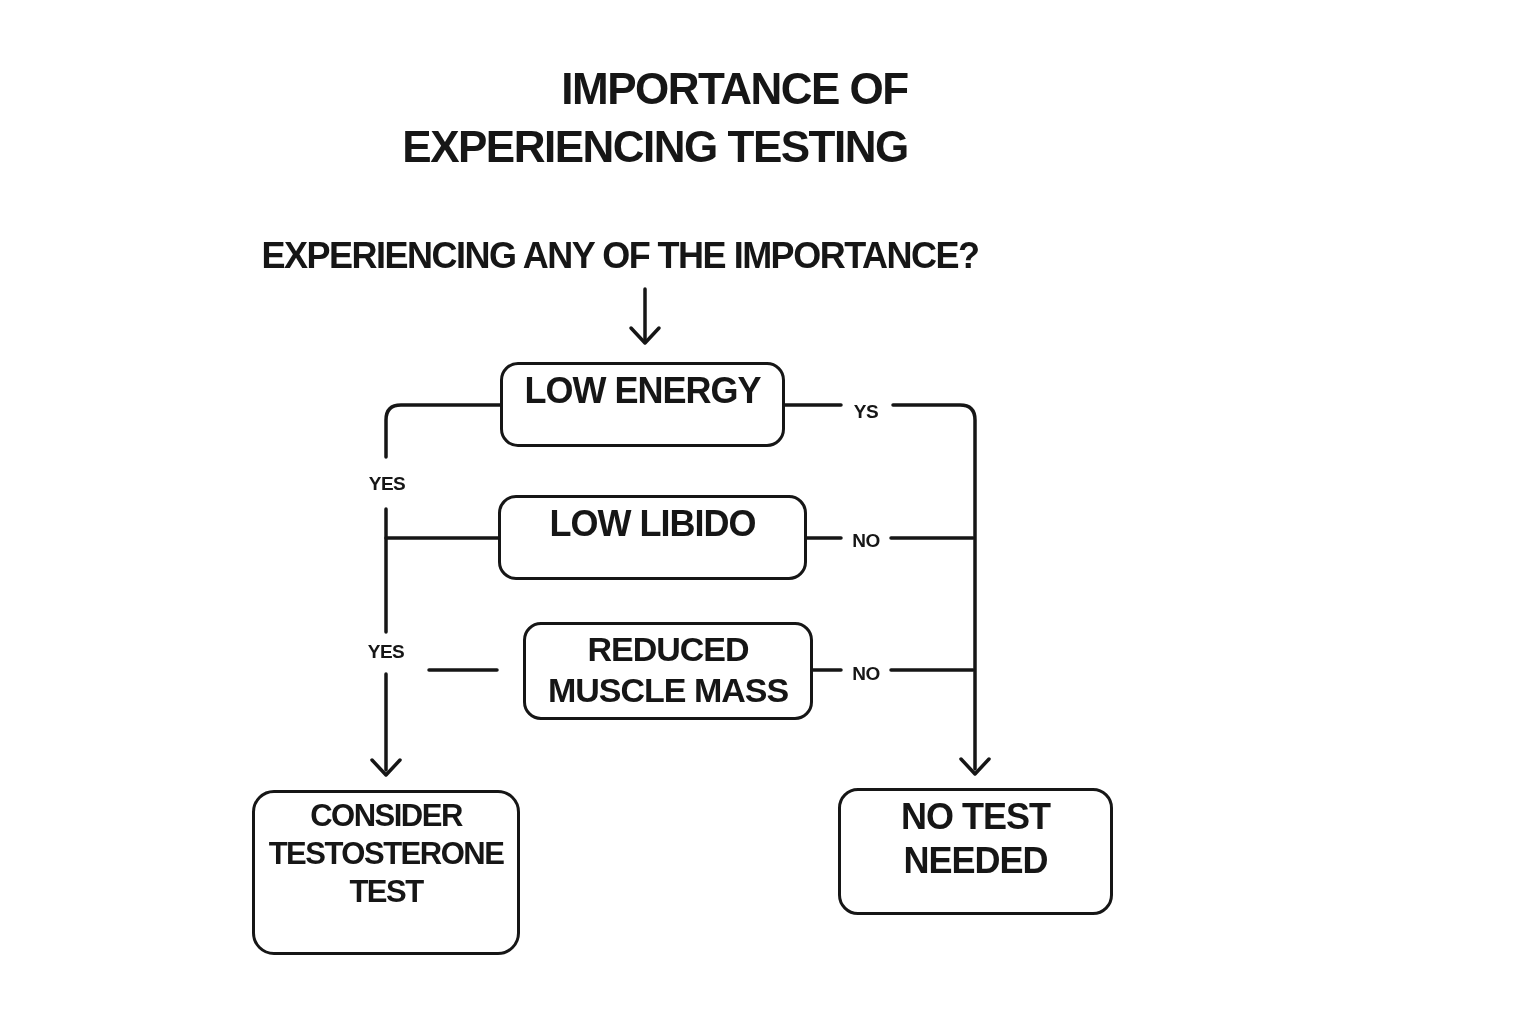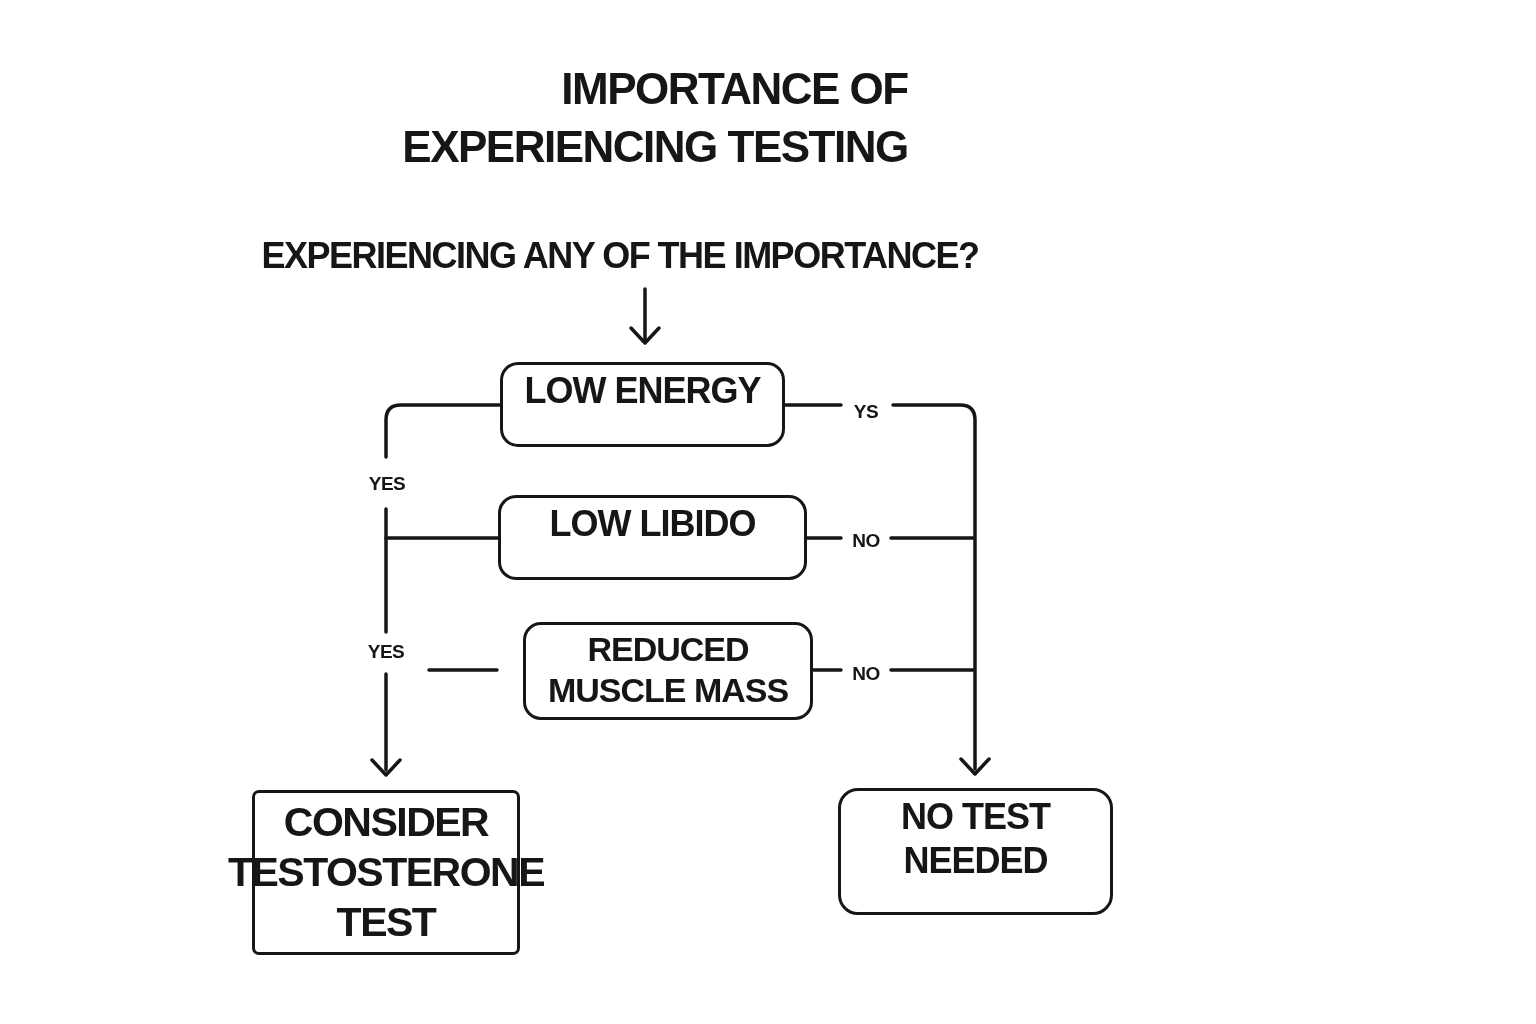--- a/index.html
+++ b/index.html
@@ -58,21 +58,21 @@
     justify-content: center;
     text-align: center;
     font-weight: 700;
     color: var(--ink);
     padding: 4px 14px;
     line-height: 1.22;
   }
   .box-low-energy   { left: 500px; top: 362px; width: 285px; height: 85px;  font-size: 36px; letter-spacing: -1px; }
   .box-low-libido   { left: 498px; top: 495px; width: 309px; height: 85px;  font-size: 36px; letter-spacing: -1px; }
   .box-muscle       { left: 523px; top: 622px; width: 290px; height: 98px;  font-size: 34px; letter-spacing: -1px; }
-  .box-consider     { left: 252px; top: 790px; width: 268px; height: 165px; font-size: 41px; letter-spacing: -1.5px; border-radius: 7px; }
+  .box-consider     { left: 252px; top: 790px; width: 268px; height: 165px; font-size: 31px; letter-spacing: -1.5px; border-radius: 22px; }
   .box-no-test      { left: 838px; top: 788px; width: 275px; height: 127px; font-size: 36px; letter-spacing: -1px; border-radius: 20px; }
   .edge-label {
     position: absolute;
     transform: translate(-50%, -50%);
     font-weight: 700;
     font-size: 19px;
     letter-spacing: -0.5px;
     white-space: nowrap;
     color: var(--ink);
   }

